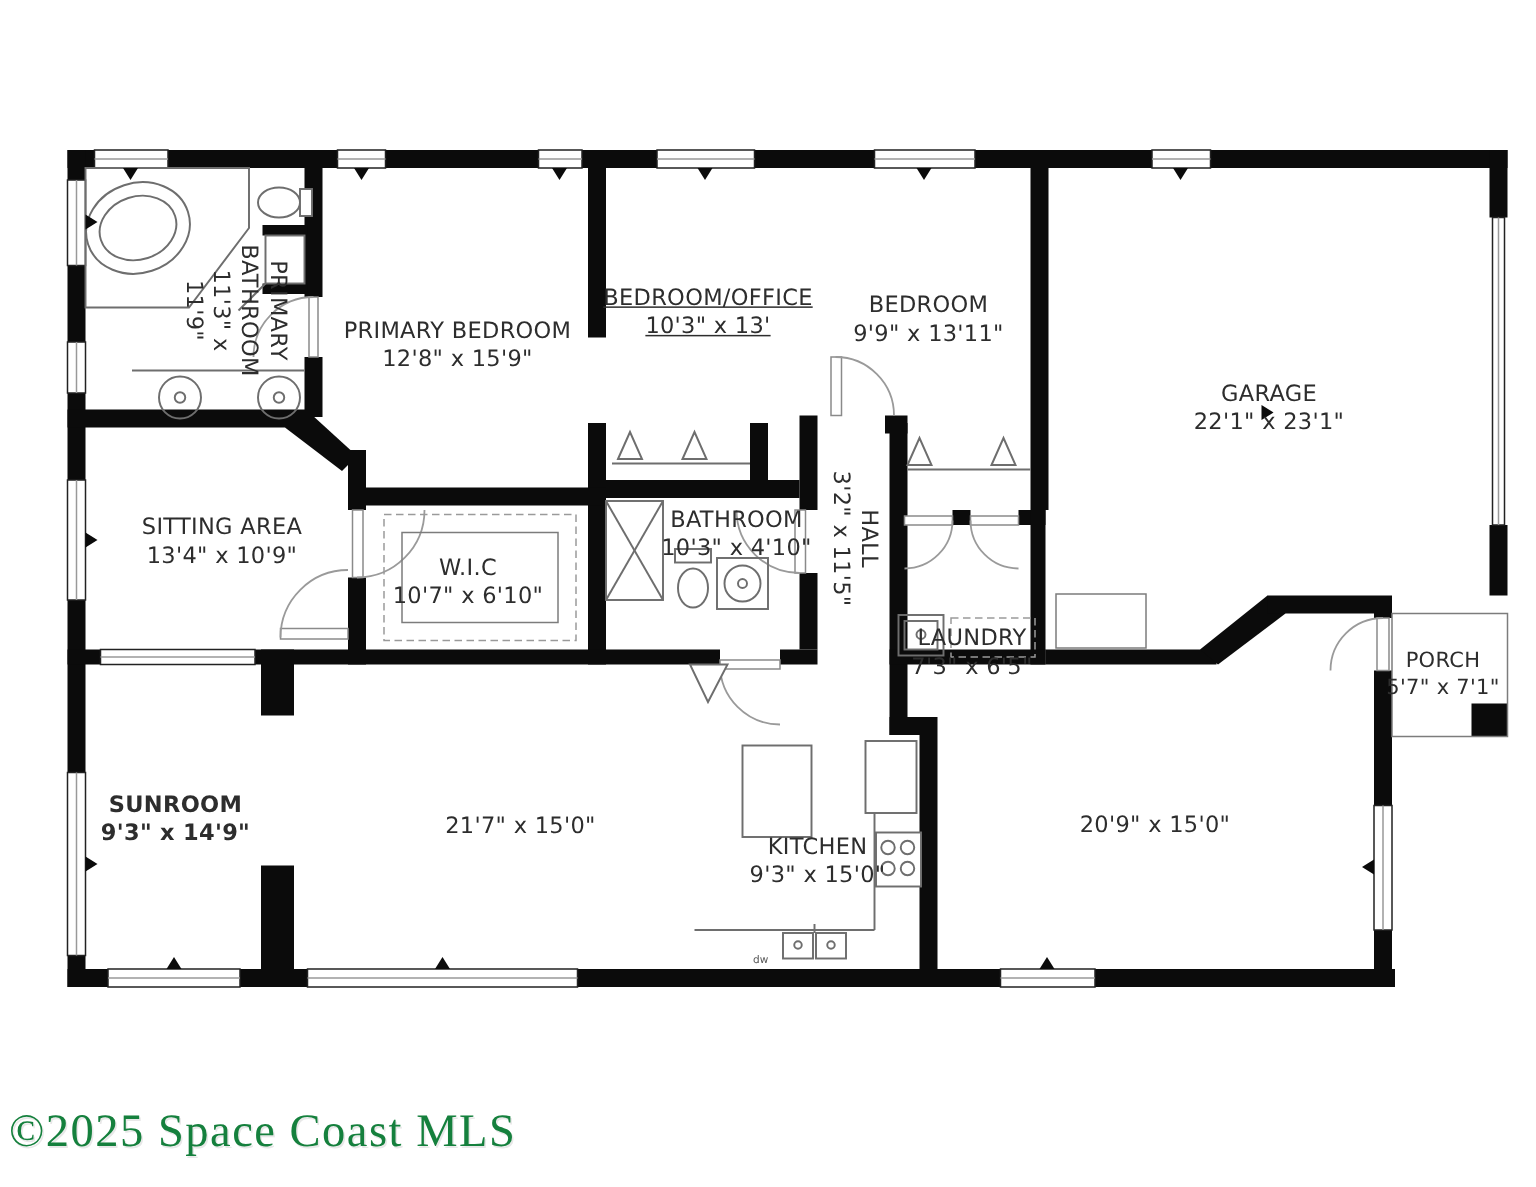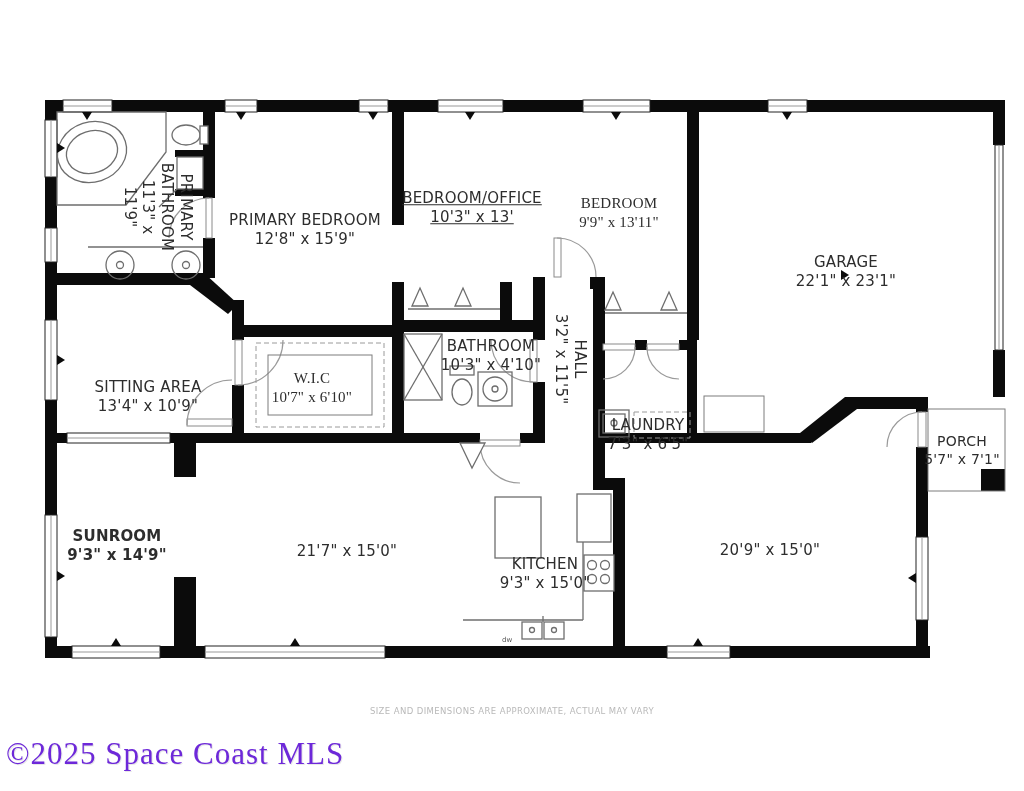--- a/index.html
+++ b/index.html
@@ -7,21 +7,21 @@
          font-family:"DejaVu Sans","Liberation Sans",sans-serif;}
   svg{position:absolute;left:0;top:0;}
   .room-label{position:absolute;text-align:center;color:#2d2d2d;font-size:15px;line-height:1.25;
               white-space:nowrap;transform:translate(-50%,-50%);letter-spacing:.2px;}
   .room-label.wrap{white-space:normal;width:100px;}
   .room-label.rot{transform:translate(-50%,-50%) rotate(90deg);}
   .rdims{font-size:15px;}
   .disclaimer{position:absolute;left:262px;top:706px;width:500px;text-align:center;
               font-size:8.5px;color:#b9b9b9;letter-spacing:.4px;}
   .watermark{position:absolute;left:6px;top:736px;font-family:"Liberation Serif","DejaVu Serif",serif;
-             font-size:31px;color:#6d28d9;letter-spacing:1px;
+             font-size:31px;color:#15803d;letter-spacing:1px;
              text-shadow:1px 1px 0 #e8e8e8;}
 </style>
 </head>
 <body>
 
 <div id="stage">
 
 <svg width="1024" height="791" viewBox="0 0 1024 791">
   <style>
     .w{fill:#0b0b0b;stroke:none;}
@@ -263,33 +263,33 @@
       <div class="rdims">11'3" x 11'9"</div>
 </div>
 <div class="room-label" style="left:305px;top:230px;">
   <div>PRIMARY BEDROOM</div>
       <div class="rdims">12'8" x 15'9"</div>
 </div>
 <div class="room-label" style="left:472px;top:208px;text-decoration:underline;">
   <div>BEDROOM/OFFICE</div>
       <div class="rdims">10'3" x 13'</div>
 </div>
-<div class="room-label" style="left:619px;top:213px;font-family:Liberation Serif, serif;">
+<div class="room-label" style="left:619px;top:213px;">
   <div>BEDROOM</div>
       <div class="rdims">9'9" x 13'11"</div>
 </div>
 <div class="room-label" style="left:846px;top:272px;">
   <div>GARAGE</div>
       <div class="rdims">22'1" x 23'1"</div>
 </div>
-<div class="room-label" style="left:148px;top:361px;margin-top:36px;">
+<div class="room-label" style="left:148px;top:361px;">
   <div>SITTING AREA</div>
       <div class="rdims">13'4" x 10'9"</div>
 </div>
-<div class="room-label" style="left:312px;top:388px;font-family:Liberation Serif, serif;">
+<div class="room-label" style="left:312px;top:388px;">
   <div>W.I.C</div>
       <div class="rdims">10'7" x 6'10"</div>
 </div>
 <div class="room-label" style="left:491px;top:356px;">
   <div>BATHROOM</div>
       <div class="rdims">10'3" x 4'10"</div>
 </div>
 <div class="room-label rot" style="left:570px;top:359px;">
   <div>HALL</div>
       <div class="rdims">3'2" x 11'5"</div>
@@ -312,16 +312,15 @@
 </div>
 <div class="room-label" style="left:545px;top:574px;">
   <div>KITCHEN</div>
       <div class="rdims">9'3" x 15'0"</div>
 </div>
 <div class="room-label" style="left:770px;top:550px;">
   <div></div>
       <div class="rdims">20'9" x 15'0"</div>
 </div>
 
-<div class="disclaimer">SIZE AND DIMENSIONS ARE APPROXIMATE, ACTUAL MAY VARY</div>
 <div class="watermark">©2025 Space Coast MLS</div>
 
 </div>
 
 </body></html>

